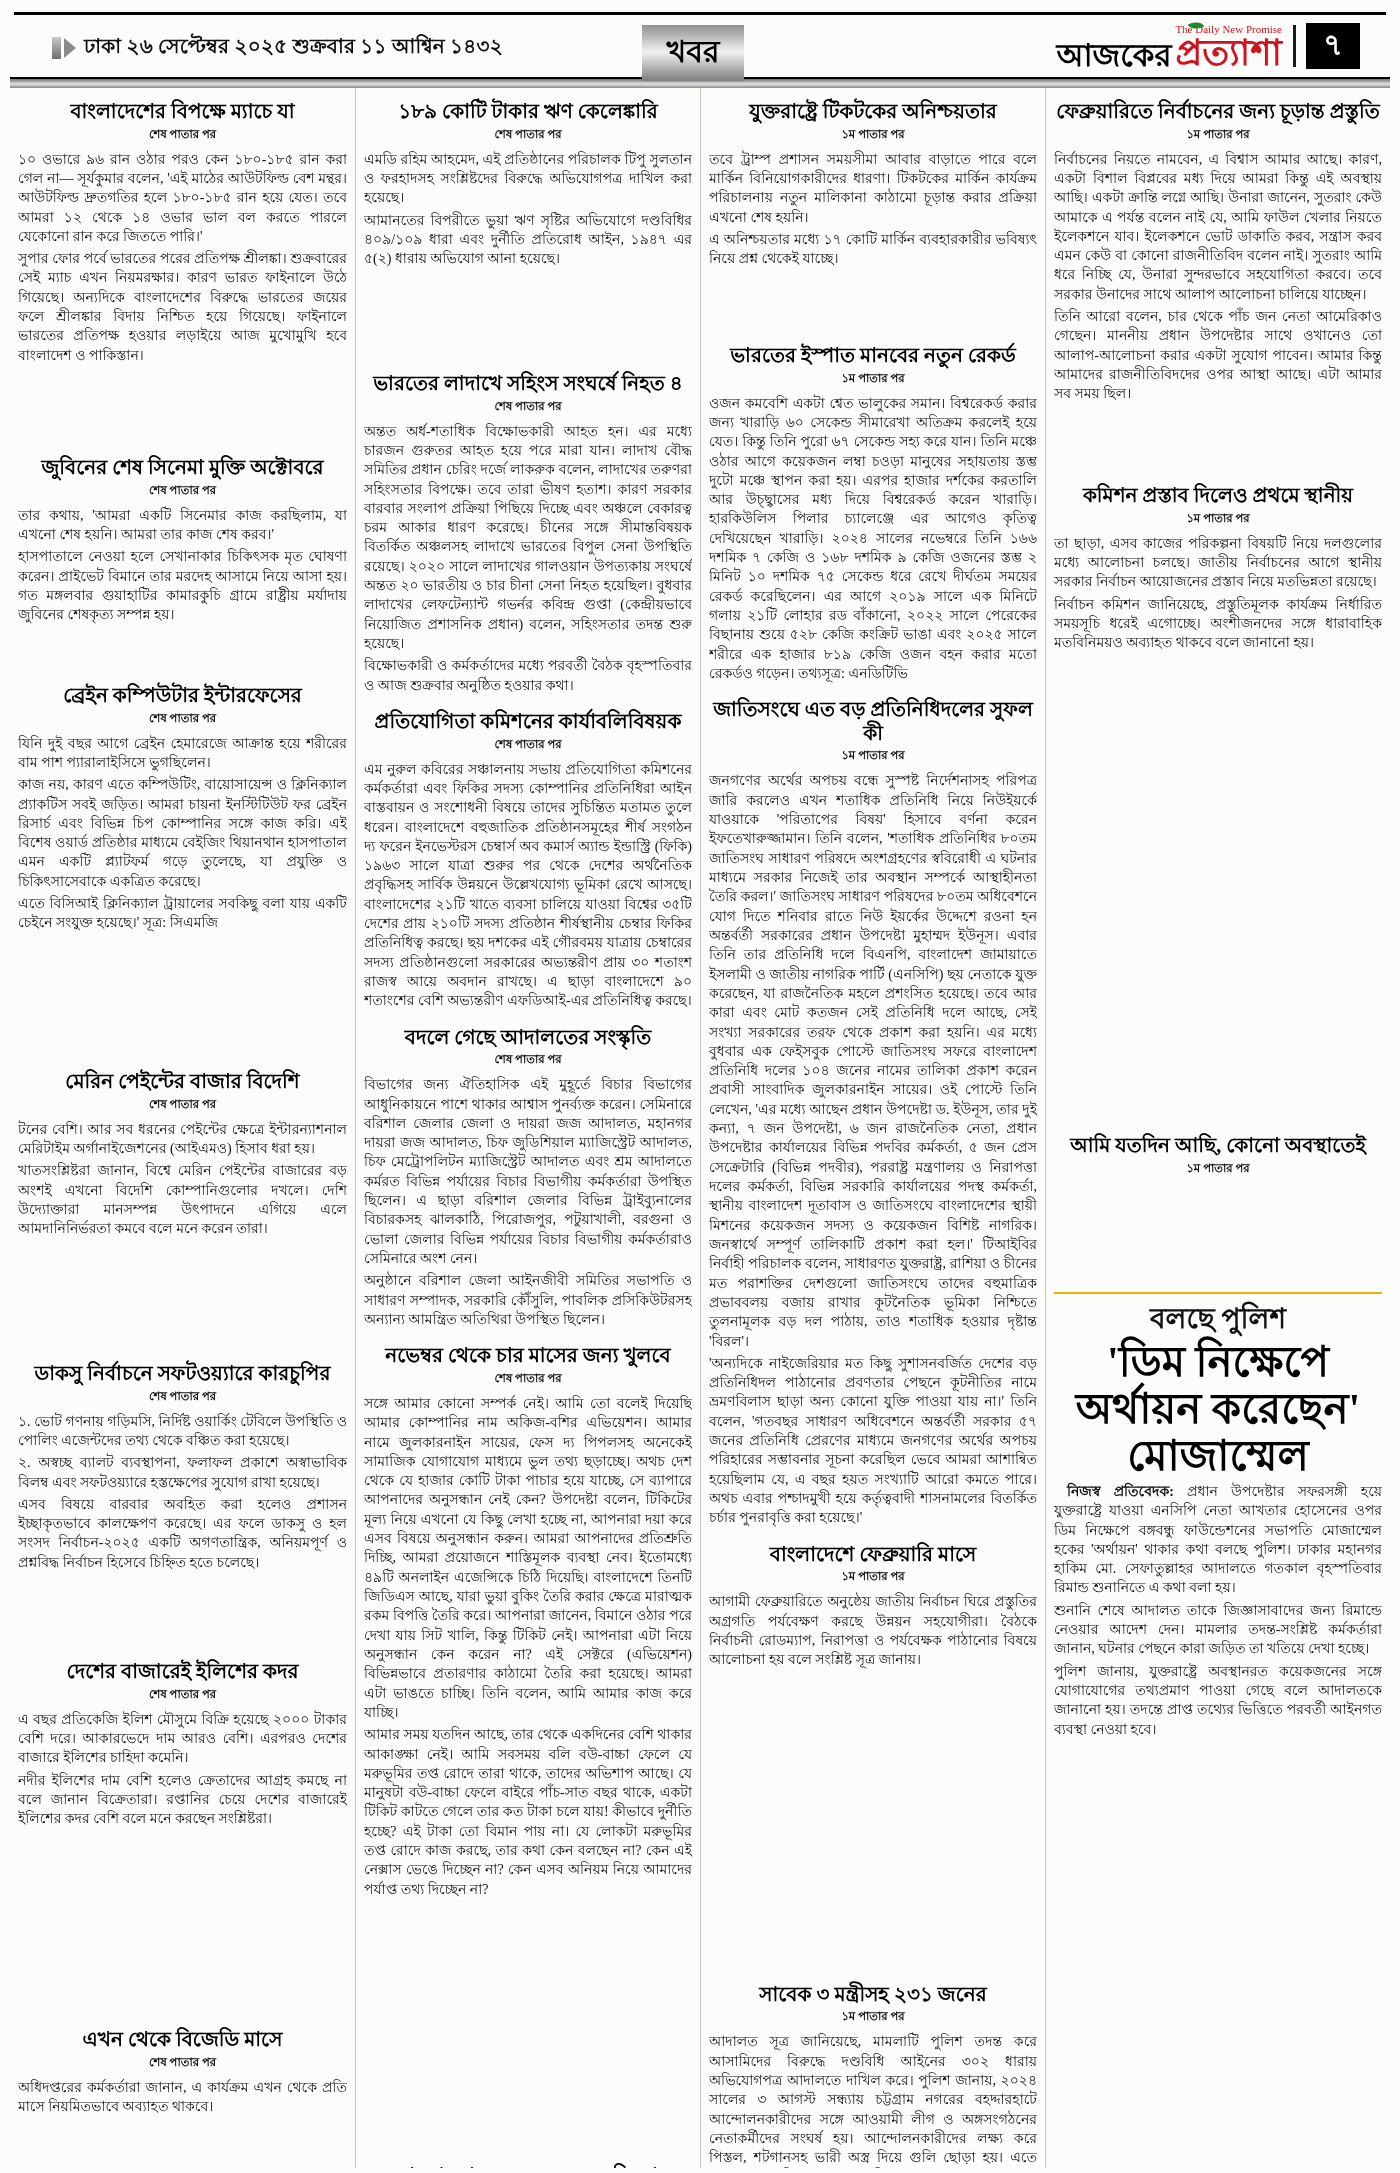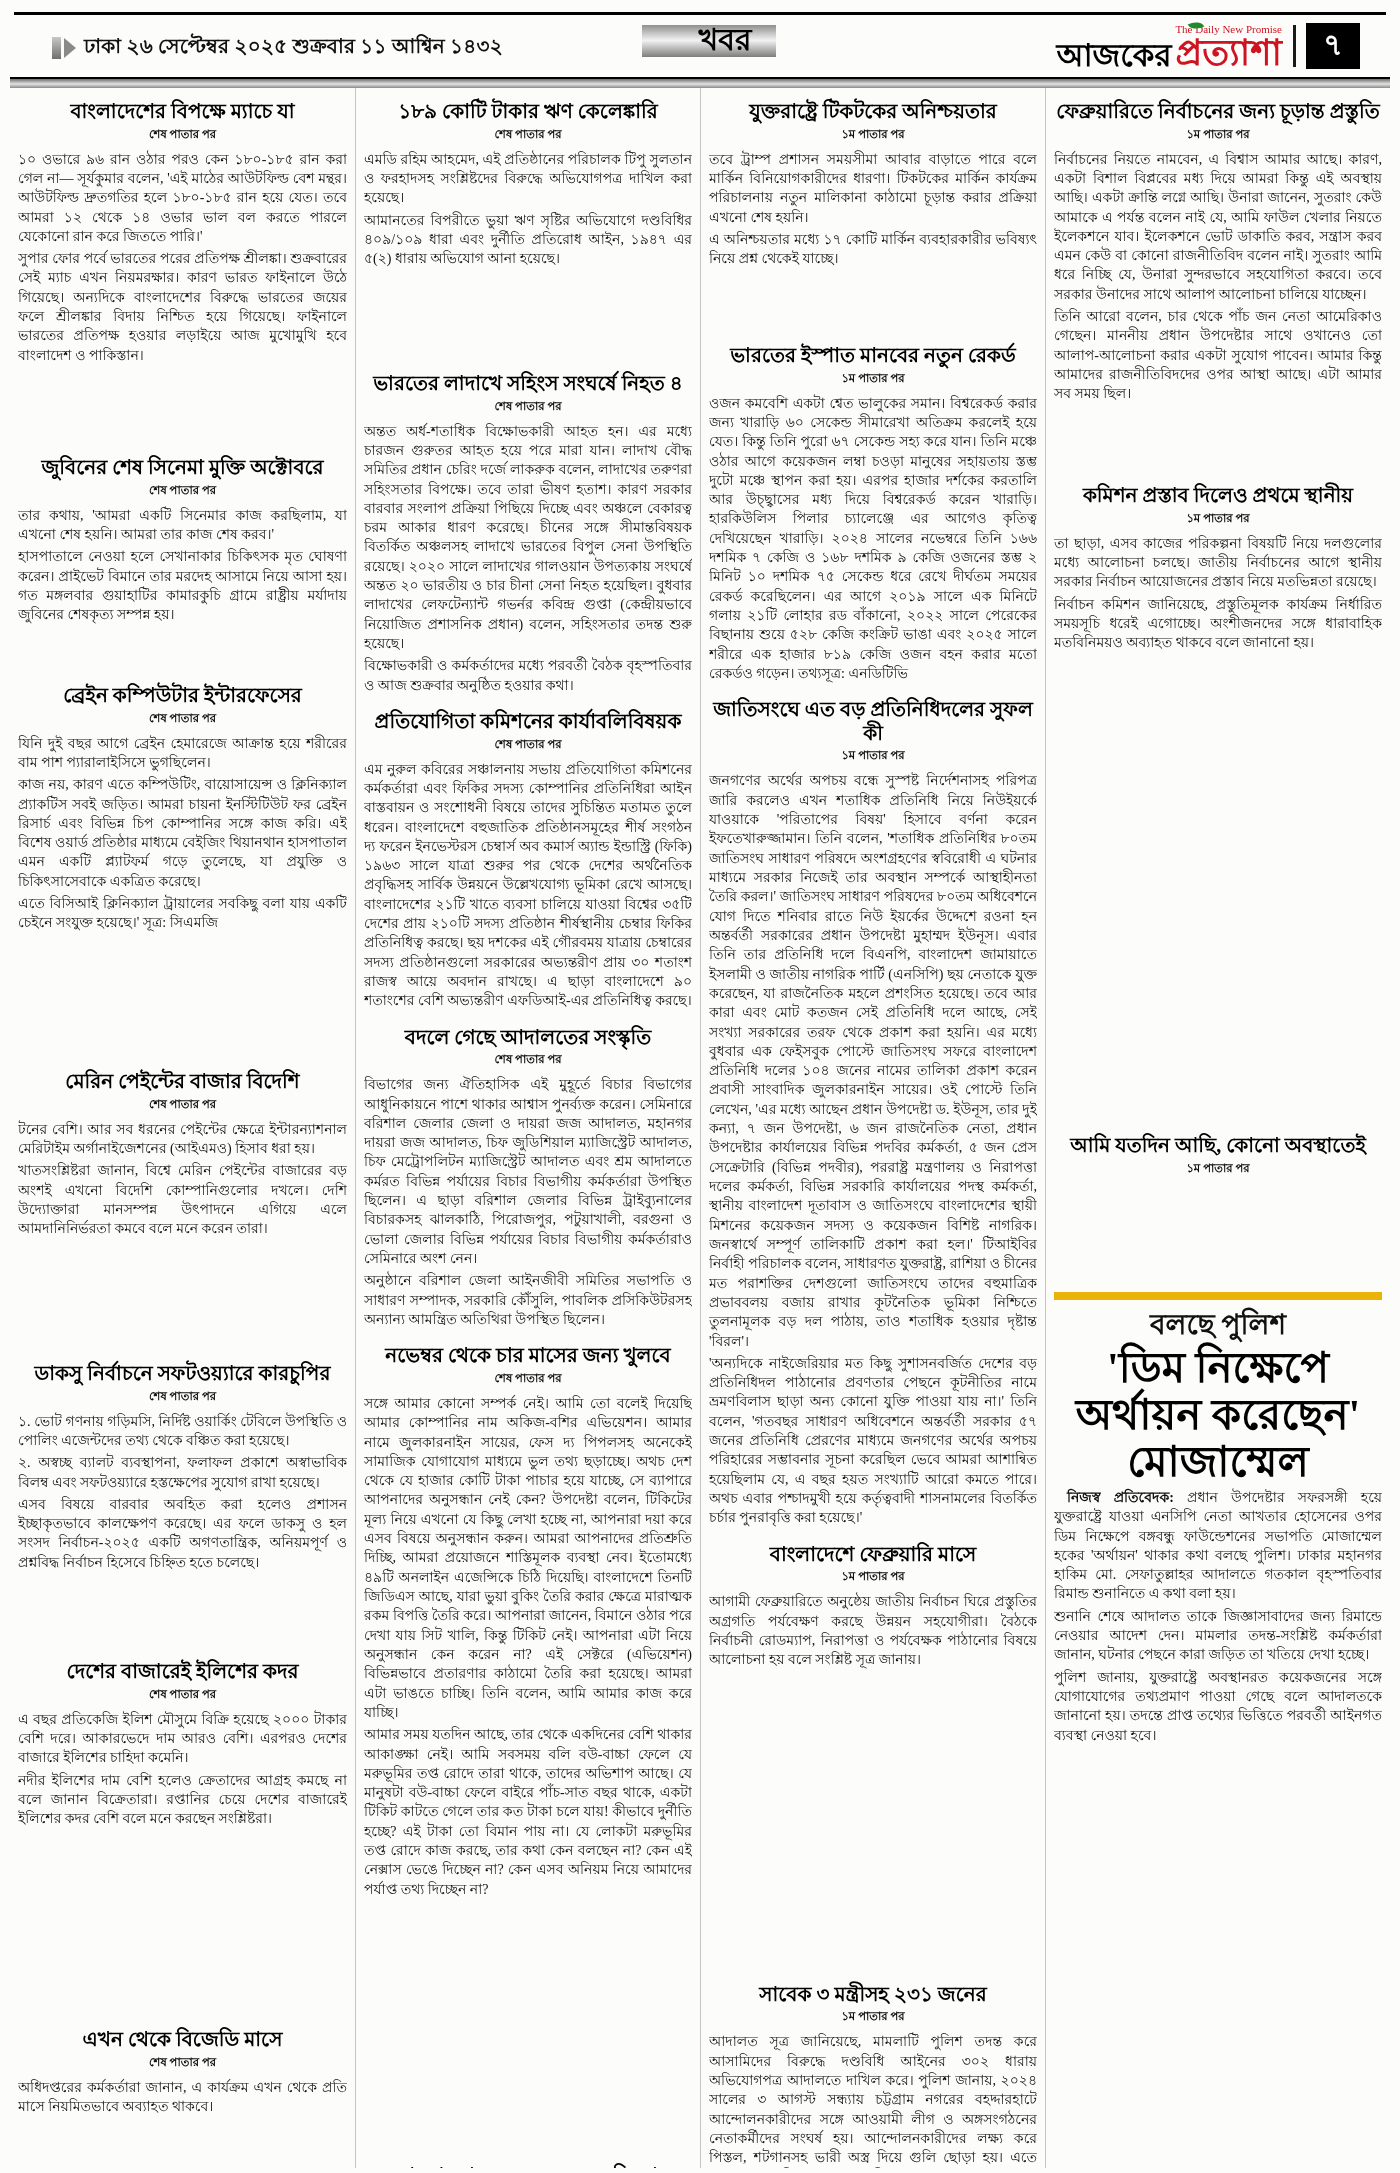--- a/index.html
+++ b/index.html
@@ -7,23 +7,23 @@
         font-family:"Liberation Serif","DejaVu Serif",serif;color:#111;overflow:hidden;}
   .toprule{margin:12px 14px 0 14px;border-top:3px solid #000;}
   
   .hdr{position:relative;height:60px;}
   .dateblock{position:absolute;left:52px;top:16px;display:flex;align-items:center;gap:8px;}
   .mark{display:inline-flex;align-items:center;}
   .mark .sq{display:inline-block;width:9px;height:22px;background:linear-gradient(180deg,#c8c8c8,#6f6f6f);margin-right:3px;}
   .mark .chev{width:0;height:0;border-left:12px solid #8a8a8a;border-top:10px solid transparent;border-bottom:10px solid transparent;
               position:relative;display:inline-block;}
   .date{font-size:20px;font-weight:600;letter-spacing:.2px;text-align:right;}
-  .secbox{position:absolute;left:642px;top:10px;width:102px;height:32px;
+  .secbox{position:absolute;left:642px;top:10px;width:102px;height:56px;
           background:linear-gradient(180deg,#8f8f8f,#f2f2f2 48%,#7d7d7d);
-          display:flex;align-items:center;justify-content:center;padding-left:32px;}
+          display:flex;align-items:center;justify-content:center;}
   .secbox span{font-size:30px;font-weight:800;color:#000;}
   .mast{position:absolute;right:118px;top:10px;display:flex;align-items:flex-end;gap:4px;}
   .mast-black{font-size:31px;font-weight:800;color:#000;line-height:1;}
   .mast-red-wrap{position:relative;display:inline-block;padding-top:10px;}
   .mast-red{font-size:36px;font-weight:800;color:#cf1421;line-height:1;}
   .tagline{position:absolute;top:-2px;right:0;font-size:11px;color:#cf1421;white-space:nowrap;}
   .leaf{position:absolute;top:-4px;left:14px;width:14px;height:9px;background:#1f8a2d;
         border-radius:0 100% 0 100%;transform:rotate(-25deg);}
   .pgdiv{position:absolute;right:104px;top:10px;width:3px;height:42px;background:#1a1a1a;}
   .pgnum{position:absolute;right:40px;top:8px;width:54px;height:46px;background:#000;
@@ -35,21 +35,21 @@
   .cols{display:grid;grid-template-columns:1fr 1fr 1fr 1fr;height:2080px;
         padding:0 10px;overflow:hidden;}
   .col{padding:0 8px;overflow:hidden;}
   .col + .col{border-left:1px solid #c6c6c0;}
   .art{overflow:hidden;}
   .title{font-size:20px;line-height:1.18;text-align:center;font-weight:800;margin:12px 2px 2px 2px;color:#000;}
   .byline{text-align:center;font-size:11.5px;font-weight:600;margin:1px 0 5px 0;}
   .body p{margin:0 0 3px 0;font-size:14px;line-height:1.38;text-align:justify;}
   .body p strong{font-weight:700;margin-left:13px;}
   
-  .boxart{border-top:8px solid #eab308;margin-top:14px;padding-top:8px;}
+  .boxart{border-top:2px solid #eab308;margin-top:14px;padding-top:8px;}
   .kicker{font-size:28px;font-weight:800;text-align:center;line-height:1.1;margin-top:2px;}
   .boxtitle{font-size:42px;line-height:1.12;margin-top:4px;}
   
   #c1 article:nth-child(1){min-height:356px}
   #c1 article:nth-child(2){min-height:228px}
   #c1 article:nth-child(3){min-height:386px}
   #c1 article:nth-child(4){min-height:292px}
   #c1 article:nth-child(5){min-height:298px}
   #c1 article:nth-child(6){min-height:368px}
   #c2 article:nth-child(1){min-height:272px}

